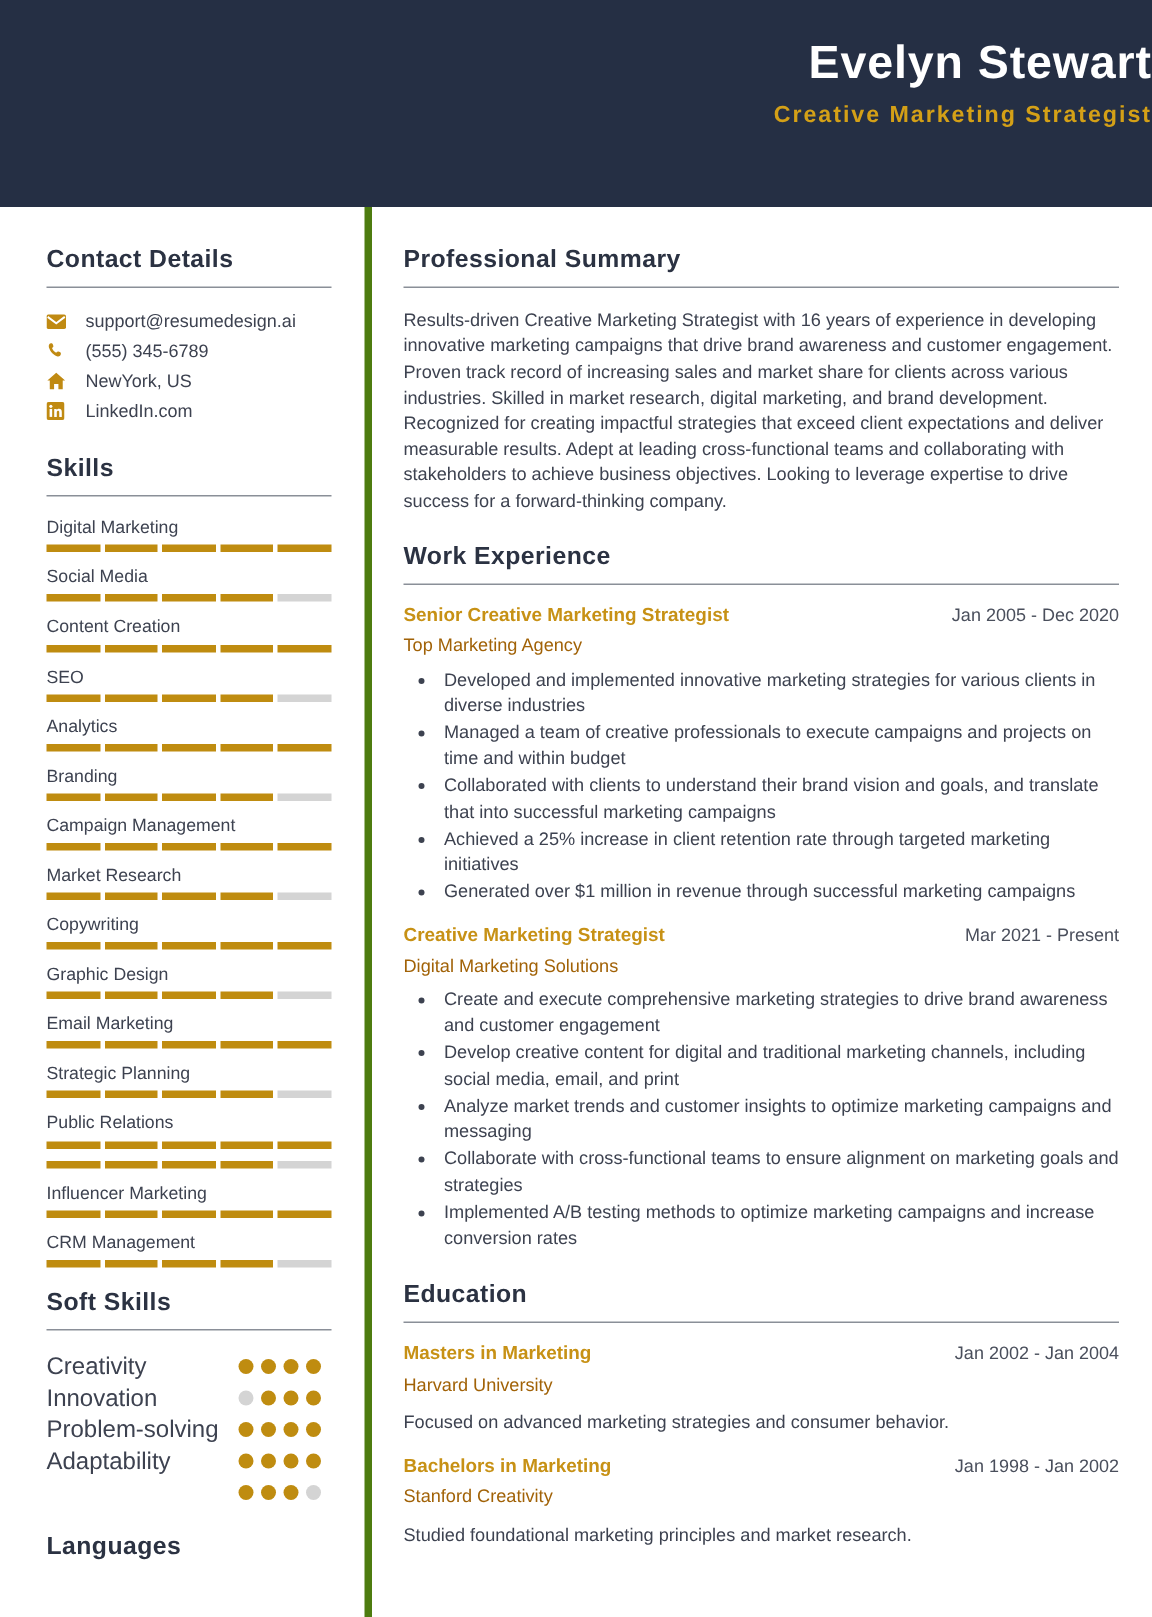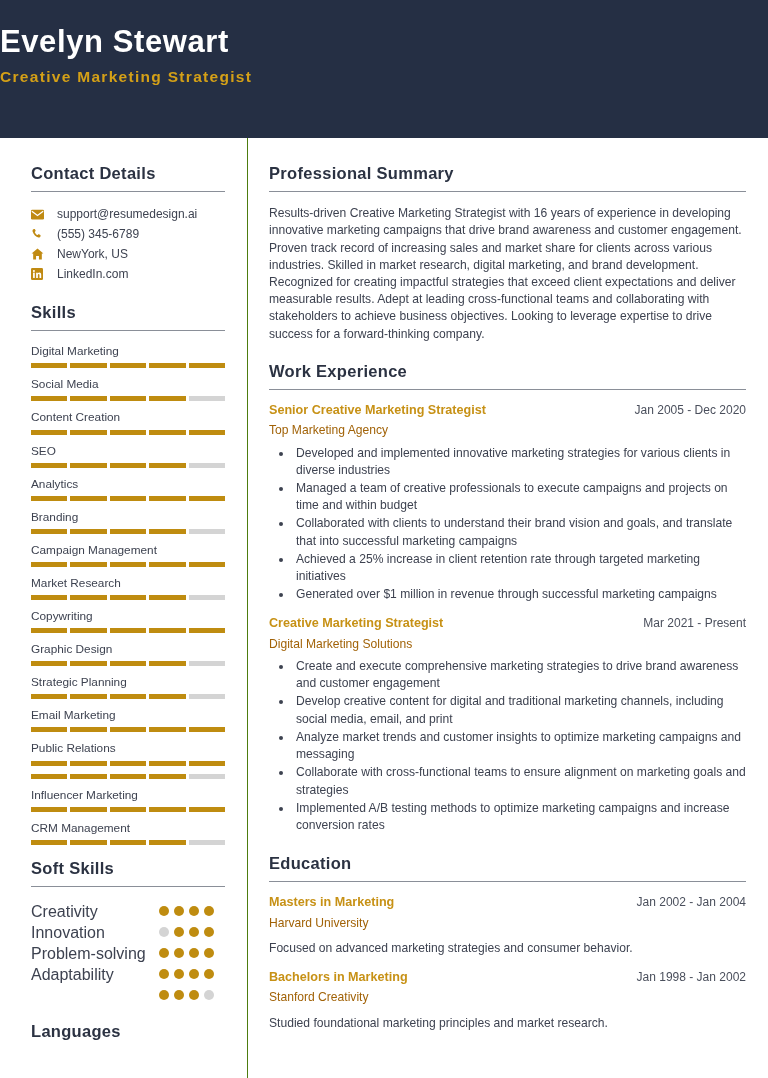--- a/index.html
+++ b/index.html
@@ -12,21 +12,21 @@
   }
 
   .page { width: 768px; height: 1078px; position: relative; background: #fff; }
 
   
   .header {
     height: 138px;
     background: #252f44;
     display: flex;
     flex-direction: column;
-    align-items: flex-start;
+    align-items: flex-end;
     justify-content: center;
     padding-bottom: 28px;
   }
   .header-name {
     color: #ffffff;
     font-size: 31px;
     font-weight: bold;
     letter-spacing: 0.6px;
     line-height: 1.15;
   }
@@ -36,21 +36,21 @@
     font-weight: bold;
     letter-spacing: 1.3px;
     margin-top: 9px;
   }
 
   
   .body-wrap { display: flex; align-items: stretch; height: 940px; }
   .sidebar {
     width: 248px;
     padding: 26px 22px 0 31px;
-    border-right: 1px solid #4d7c0f;
+    border-right: 5px solid #4d7c0f;
     overflow: hidden;
   }
   .main {
     width: 520px;
     padding: 26px 22px 0 21px;
     overflow: hidden;
   }
 
   
   .sec-head {
@@ -330,37 +330,37 @@
               <div class="skill-name">Graphic Design</div>
               <div class="skill-bar">
                 <span class="seg on"></span>
                 <span class="seg on"></span>
                 <span class="seg on"></span>
                 <span class="seg on"></span>
                 <span class="seg"></span>
               </div>
             </div>
             <div class="skill-item">
+              <div class="skill-name">Email Marketing</div>
+              <div class="skill-bar">
+                <span class="seg on"></span>
+                <span class="seg on"></span>
+                <span class="seg on"></span>
+                <span class="seg on"></span>
+                <span class="seg on"></span>
+              </div>
+            </div>
+            <div class="skill-item">
               <div class="skill-name">Strategic Planning</div>
               <div class="skill-bar">
                 <span class="seg on"></span>
                 <span class="seg on"></span>
                 <span class="seg on"></span>
                 <span class="seg on"></span>
                 <span class="seg"></span>
-              </div>
-            </div>
-            <div class="skill-item">
-              <div class="skill-name">Email Marketing</div>
-              <div class="skill-bar">
-                <span class="seg on"></span>
-                <span class="seg on"></span>
-                <span class="seg on"></span>
-                <span class="seg on"></span>
-                <span class="seg on"></span>
               </div>
             </div>
             <div class="skill-item">
               <div class="skill-name">Public Relations</div>
               <div class="skill-bar">
                 <span class="seg on"></span>
                 <span class="seg on"></span>
                 <span class="seg on"></span>
                 <span class="seg on"></span>
                 <span class="seg on"></span>

